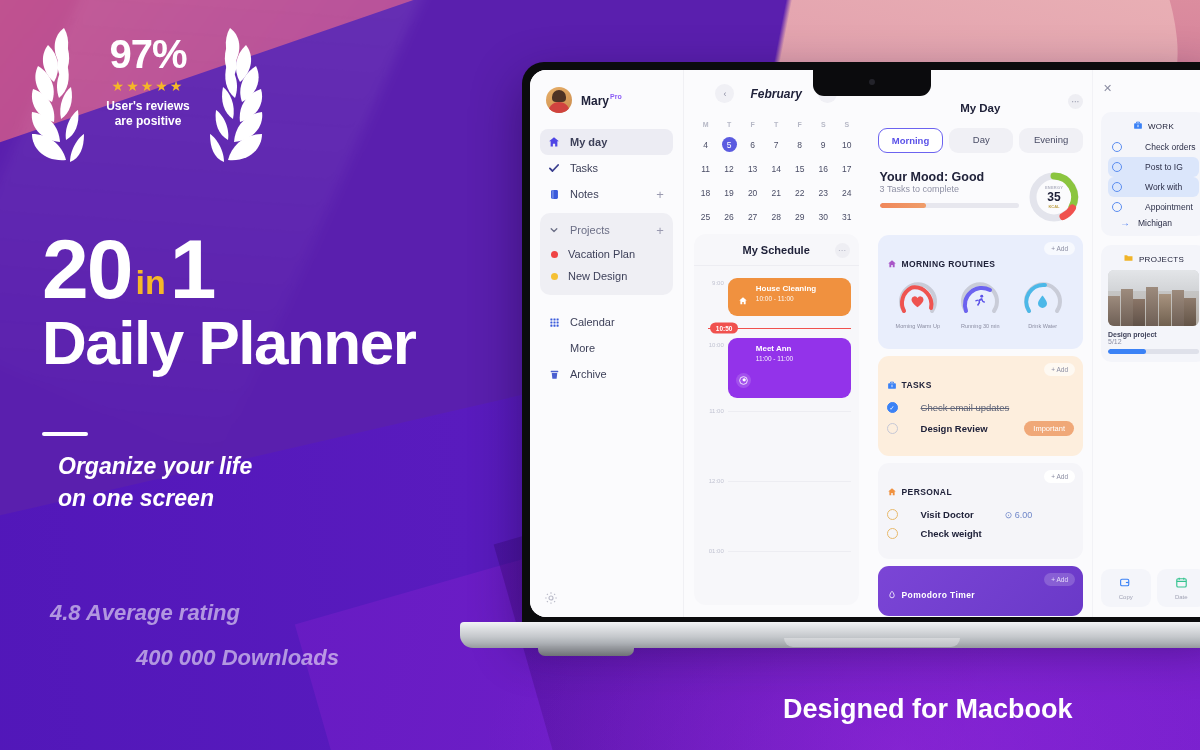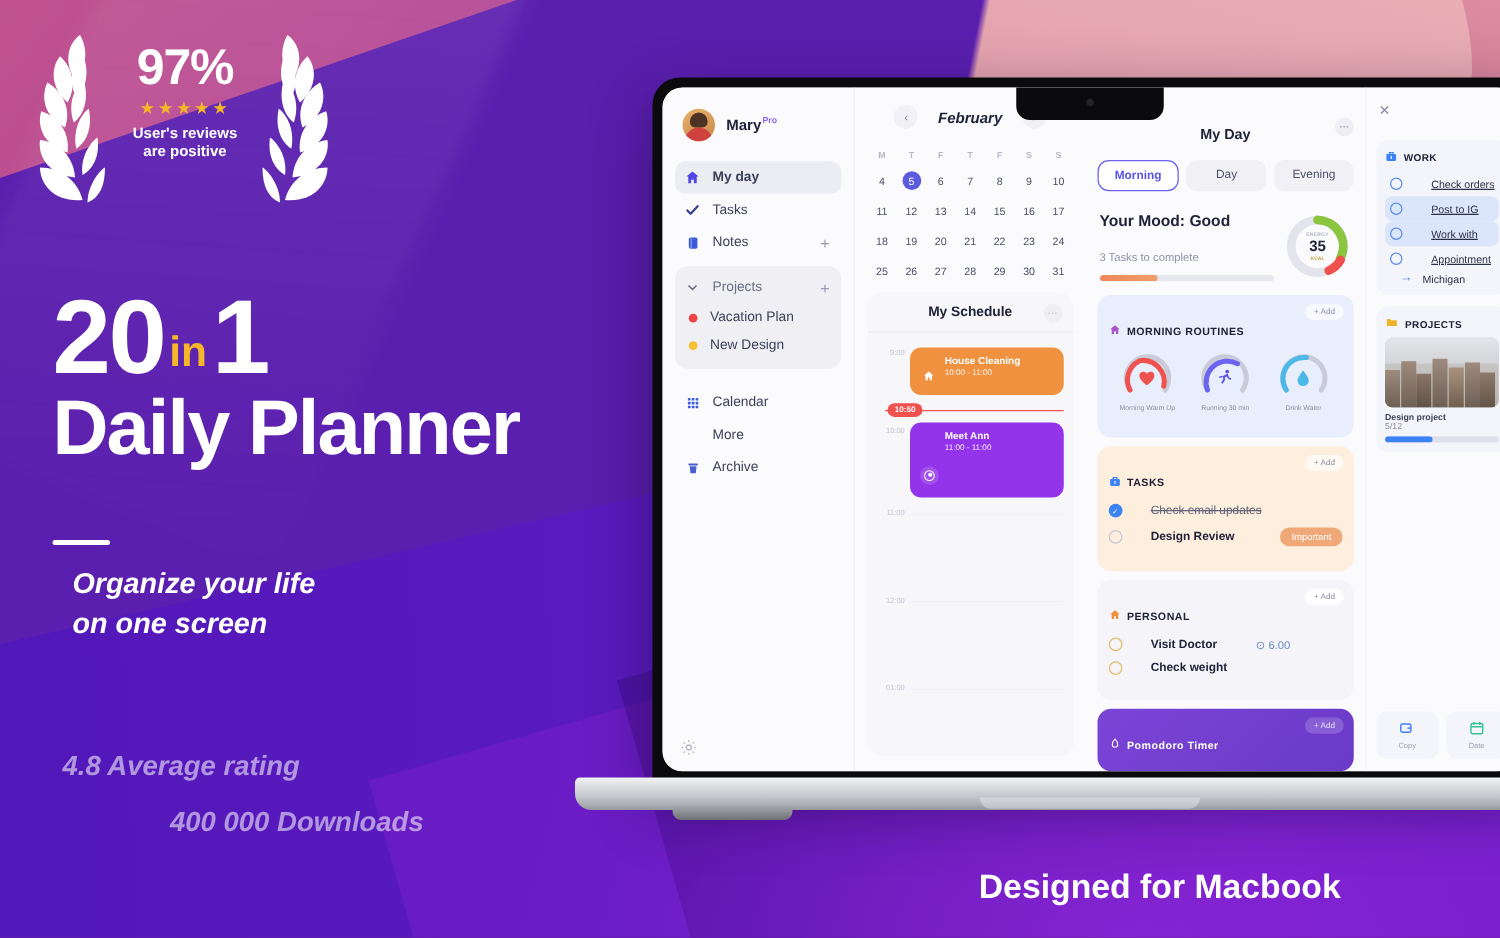--- a/index.html
+++ b/index.html
@@ -181,21 +181,21 @@
   .daycol { width: 230px; background: #fbfbfd; padding: 10px 9px; display: flex; flex-direction: column; gap: 7px; }
   .day-title { text-align: center; font-size: 11.5px; font-weight: 700; color: #20223a; padding-top: 22px; position: relative; }
   .day-kebab { position: absolute; right: 0; top: 14px; }
   .segs { display: flex; gap: 6px; margin-top: 7px; }
   .seg { flex: 1; text-align: center; font-size: 9.5px; padding: 6px 0; border-radius: 9px; background: #f0f0f5; color: #4a4d66; cursor: pointer; }
   .seg.on { background: #fff; border: 1.3px solid #6c63f0; color: #5b52e8; font-weight: 700; }
 
   .mood { display: flex; align-items: flex-start; gap: 8px; padding: 10px 2px 4px 2px; }
   .mood-l { flex: 1; }
   .mood-t { font-size: 12.5px; font-weight: 700; color: #20223a; }
-  .mood-s { font-size: 9px; color: #8f91a5; margin-top: 17px; }
+  .mood-s { font-size: 9px; color: #8f91a5; margin-top: 0; }
   .mood-bar { height: 5px; border-radius: 3px; background: #e7e7ee; margin-top: 9px; overflow: hidden; }
   .mood-fill { height: 100%; width: 33%; border-radius: 3px; background: linear-gradient(90deg,#f0875a,#ef9d6a); }
   .energy { width: 54px; height: 54px; position: relative; flex: none; }
   .energy-lbl { position: absolute; inset: 0; display: flex; flex-direction: column; align-items: center; justify-content: center; }
   .e-cap { font-size: 4px; color: #b3b5c4; font-weight: 700; letter-spacing: .2px; }
   .e-num { font-size: 12px; font-weight: 700; color: #20223a; }
   .e-sub { font-size: 4px; color: #c0a24a; font-weight: 700; }
 
   .card { border-radius: 11px; padding: 20px 9px; position: relative; }
   .card-head { display: flex; align-items: center; gap: 5px; }
@@ -226,22 +226,22 @@
   .pomo-row { display: flex; align-items: center; justify-content: center; gap: 14px; margin-top: 7px; }
   .pomo-time { font-size: 28px; font-weight: 700; letter-spacing: -1px; }
   .pomo-colon { font-size: 18px; vertical-align: 2px; margin: 0 1px; }
   .pomo-btn { width: 34px; height: 34px; border-radius: 50%; background: #8a63de; border: 2.2px solid #f2c94c; display: flex; align-items: center; justify-content: center; cursor: pointer; }
   .pomo-btn i { display: block; width: 3px; height: 11px; background: #fff; margin: 0 1.5px; border-radius: 1px; }
 
   
   .rightcol { width: 122px; background: #fbfbfd; padding: 10px 8px; display: flex; flex-direction: column; gap: 9px; position: relative; border-left: 1px solid #f2f2f6; }
   .close-x { font-size: 11px; color: #8b8da2; padding: 2px 0 8px 2px; cursor: pointer; }
   .r-card { background: #f4f5fa; border-radius: 10px; padding: 8px 7px; }
-  .r-head { display: flex; align-items: center; gap: 5px; font-size: 8px; font-weight: 700; color: #20223a; letter-spacing: .3px; margin-bottom: 5px; }
-  .r-row { display: flex; align-items: flex-start; gap: 23px; padding: 5px 4px; border-radius: 6px; font-size: 8.5px; color: #2c2f48; white-space: nowrap; overflow: hidden; text-decoration: underline; }
+  .r-head { display: flex; align-items: center; gap: 5px; font-size: 8px; font-weight: 400; color: #20223a; letter-spacing: .3px; margin-bottom: 5px; justify-content: center; }
+  .r-row { display: flex; align-items: flex-start; gap: 23px; padding: 5px 4px; border-radius: 6px; font-size: 8.5px; color: #2c2f48; white-space: nowrap; overflow: hidden; }
   .r-row.hl { background: #dbe6fb; }
   .r-cb { width: 10px; height: 10px; border-radius: 50%; border: 1.4px solid #5b8def; flex: none; }
   .r-sub { display: flex; align-items: center; gap: 8px; padding-left: 12px; font-size: 8.5px; color: #2c2f48; }
   .arr { color: #4f7ff0; font-size: 10px; }
   .thumb { width: 100%; height: 56px; border-radius: 6px; margin-top: 2px; position: relative; overflow: hidden; background: linear-gradient(180deg,#cfd2d6,#b6b0a8); }
   .thumb .sky { position: absolute; inset: 0 0 62% 0; background: linear-gradient(180deg,#e3e5e8,#d2d4d7); }
   .thumb .bldg { position: absolute; bottom: 0; width: 13%; background: linear-gradient(180deg,#9d8b7d,#6e5f55); }
   .p-name { font-size: 7px; color: #3c3f58; font-weight: 600; margin-top: 5px; }
   .p-cnt { font-size: 7px; color: #8b8da2; }
   .p-bar { height: 5px; background: #dfe1ea; border-radius: 3px; margin-top: 4px; overflow: hidden; }

